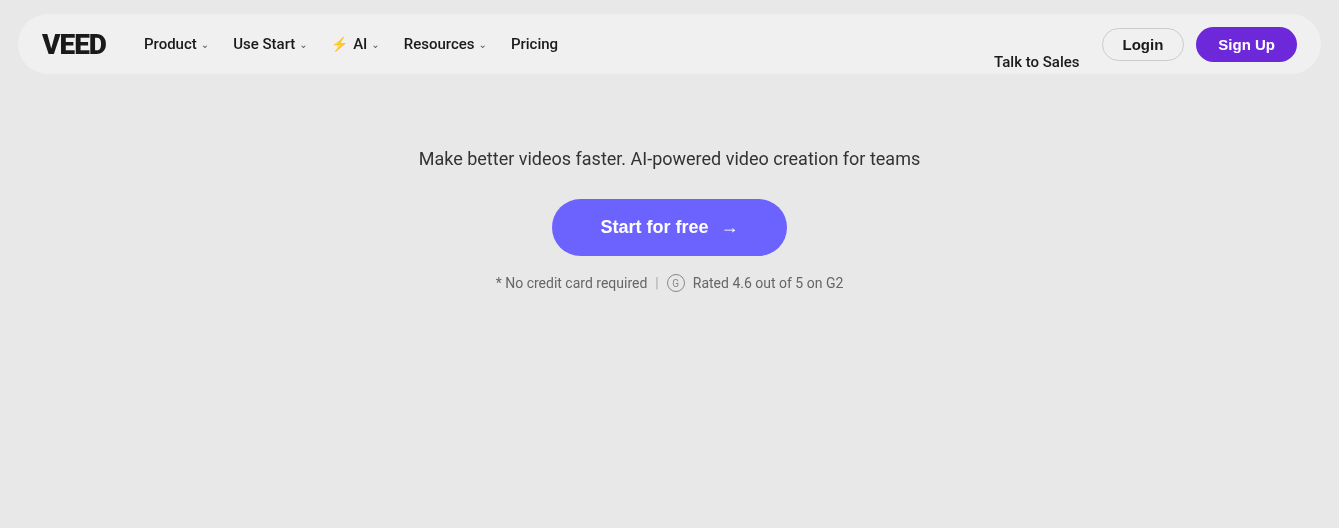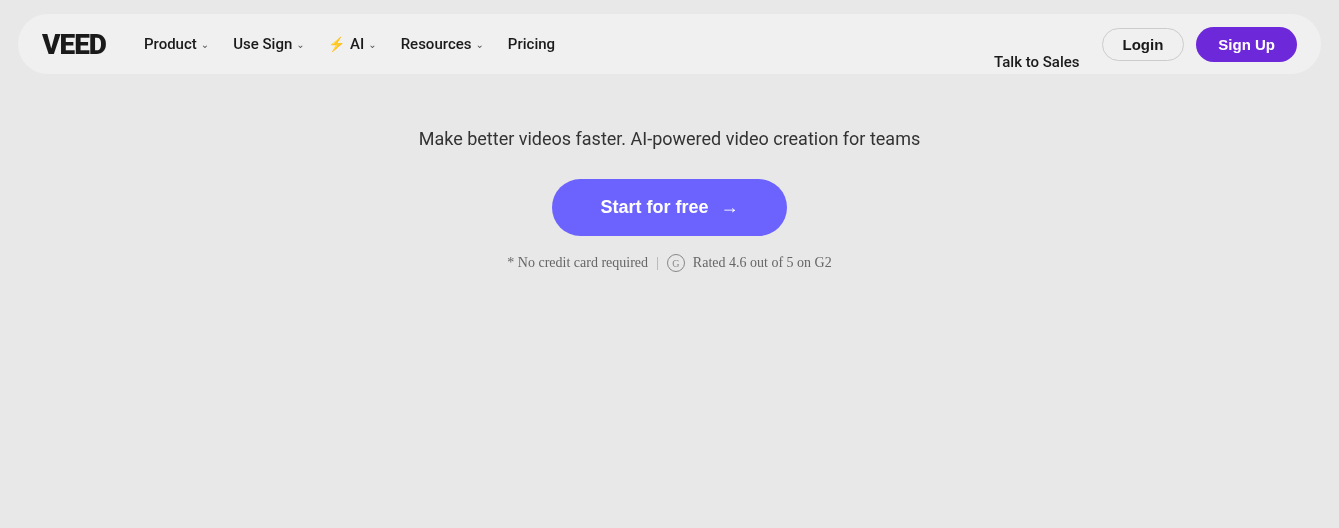--- a/index.html
+++ b/index.html
@@ -123,20 +123,21 @@
       font-weight: 900;
       color: #1a1a1a;
       line-height: 1.0;
       letter-spacing: -2px;
       text-transform: uppercase;
       font-stretch: condensed;
       max-width: 900px;
     }
 
     .hero-subtitle {
+      margin-top: 20px;
       font-size: 18px;
       color: #333;
       font-weight: 400;
     }
 
     .cta-button {
       margin-top: 30px;
       background-color: #6c63ff;
       color: #fff;
       font-size: 18px;
@@ -155,21 +156,20 @@
       font-size: 18px;
     }
 
     .social-proof {
       margin-top: 18px;
       font-size: 14px;
       color: #666;
       display: flex;
       align-items: center;
       gap: 8px;
-      font-family: Liberation Serif, serif;
     }
 
     .divider {
       color: #aaa;
     }
 
     .rating-icon {
       display: inline-flex;
       align-items: center;
       justify-content: center;
@@ -188,21 +188,21 @@
   <div class="nav-left">
     <div class="logo">VEED</div>
     <div class="nav-links">
 
       <div class="nav-item">
         <span>Product</span>
         <span class="chevron">⌄</span>
       </div>
 
       <div class="nav-item">
-        <span>Use Sign</span>
+        <span>Use Start</span>
         <span class="chevron">⌄</span>
       </div>
 
       <div class="nav-item">
         <span class="ai-icon">⚡</span>
         <span>AI</span>
         <span class="chevron">⌄</span>
       </div>
 
       <div class="nav-item">

